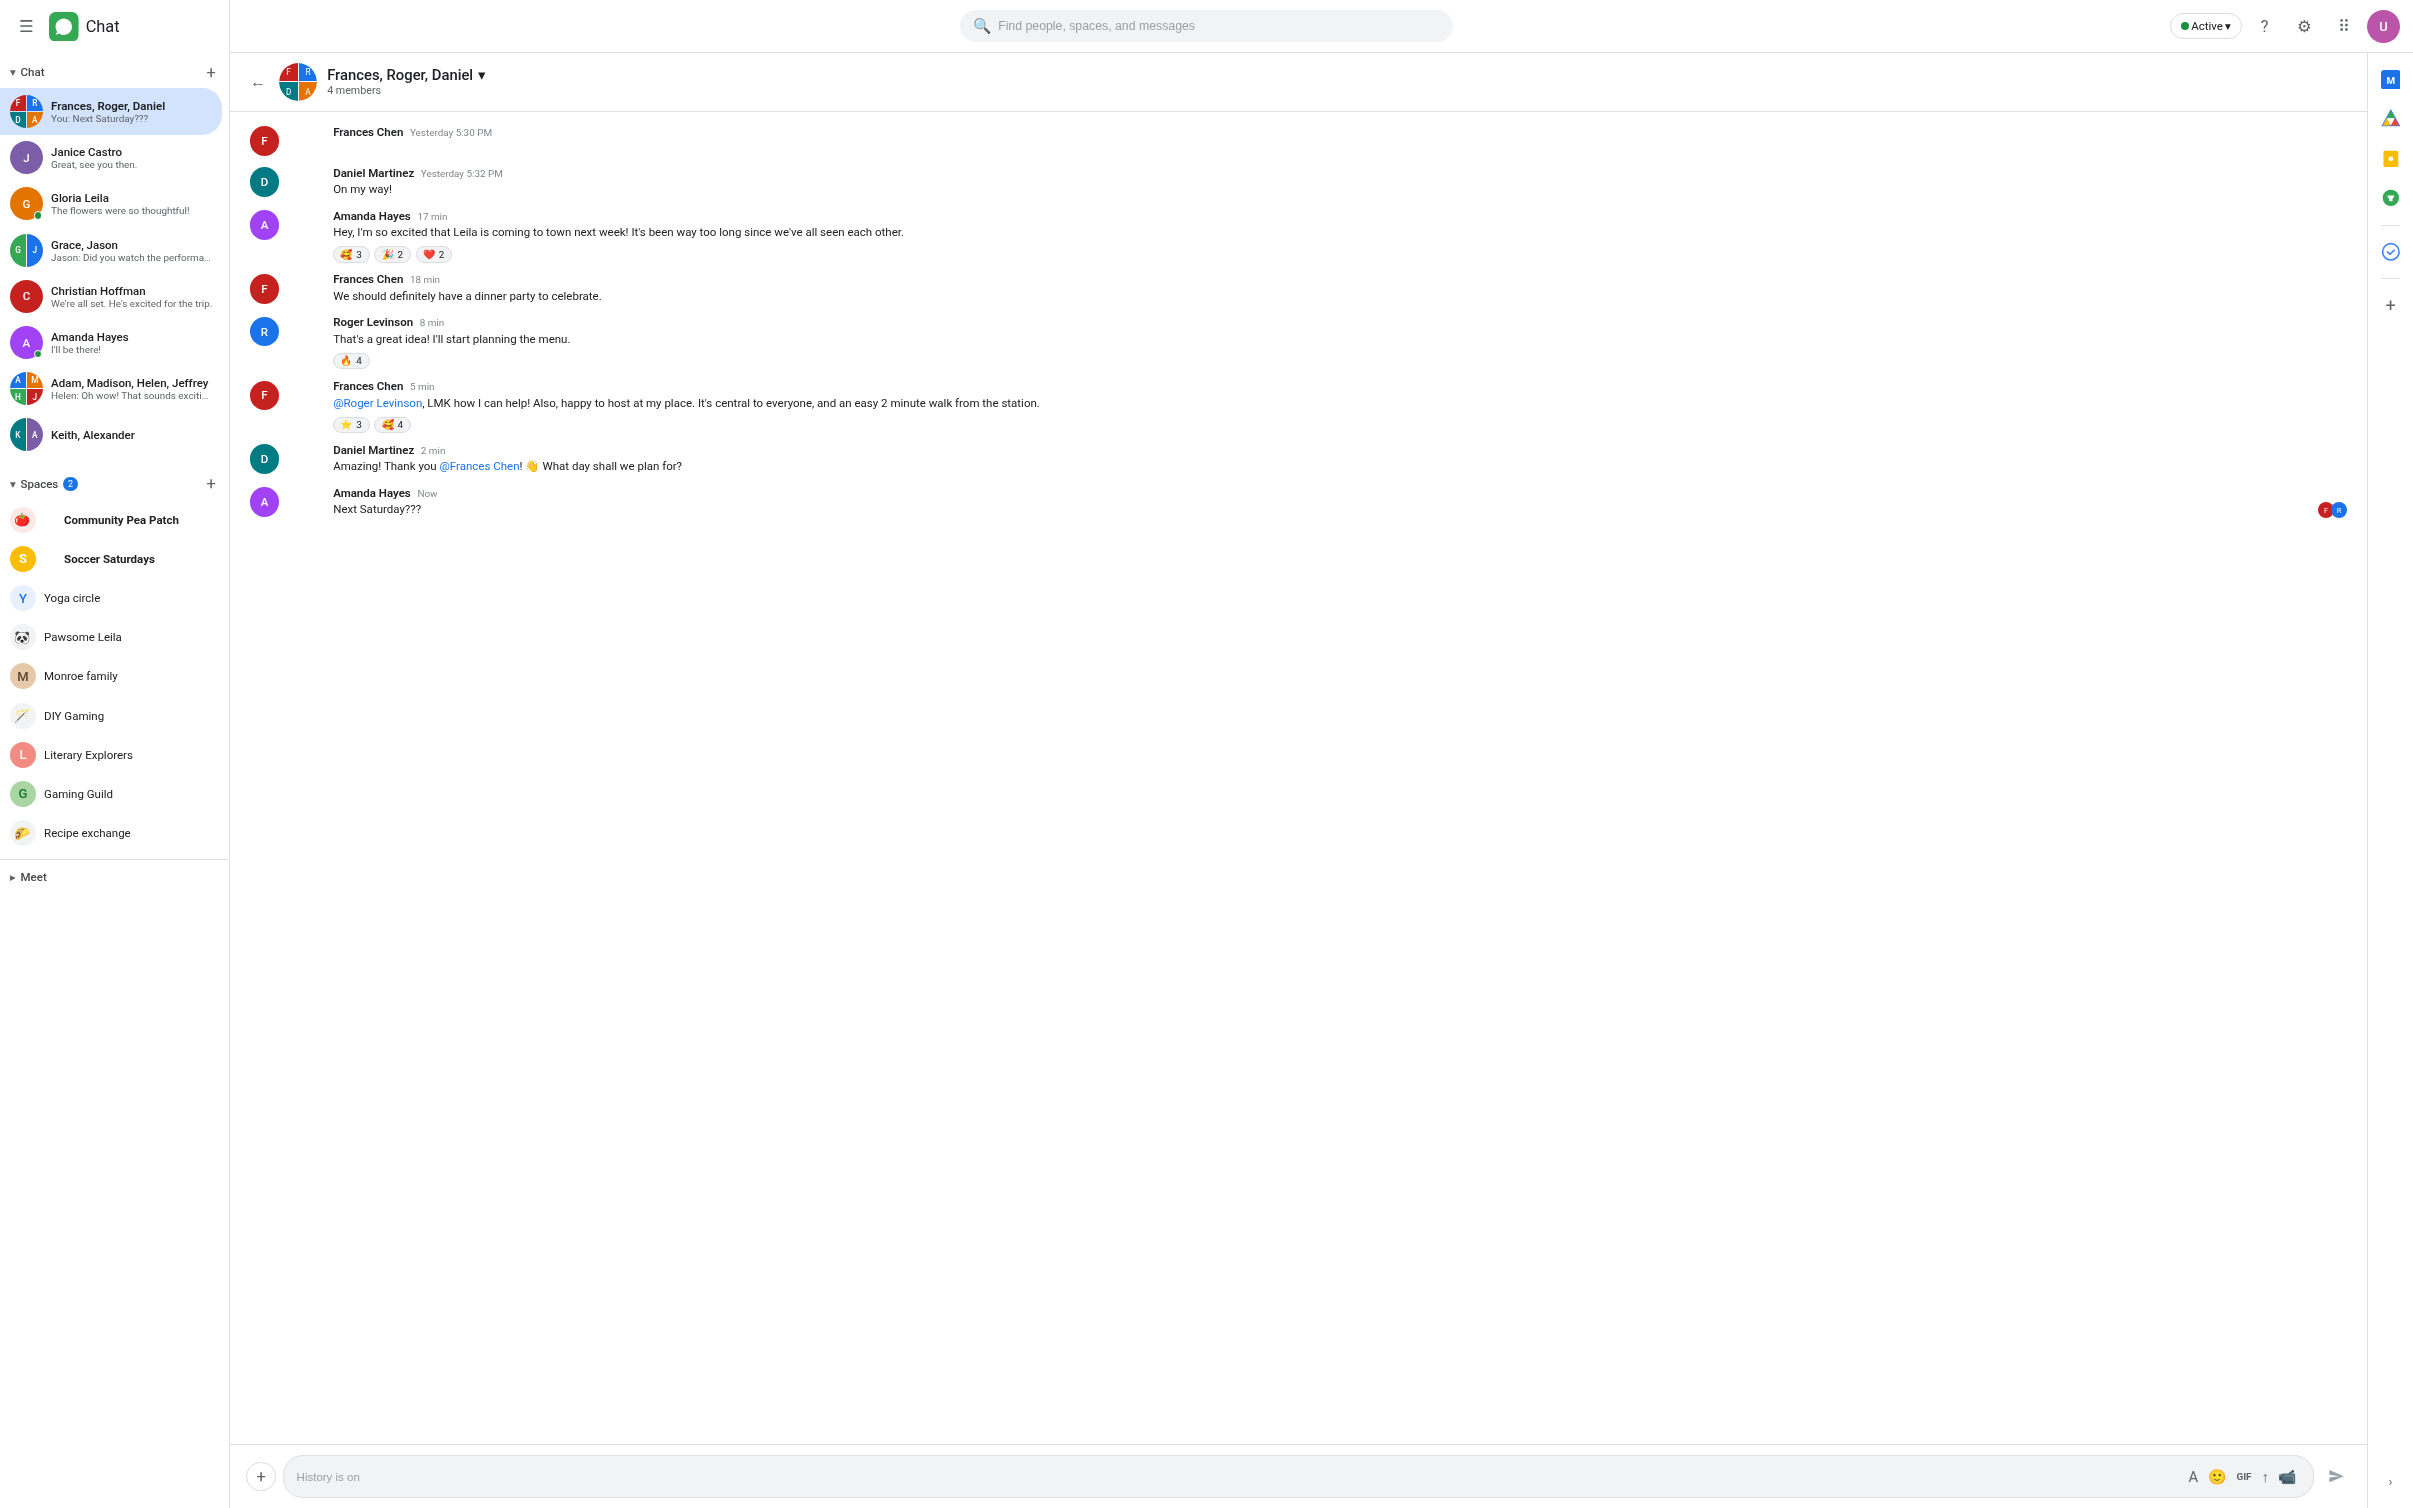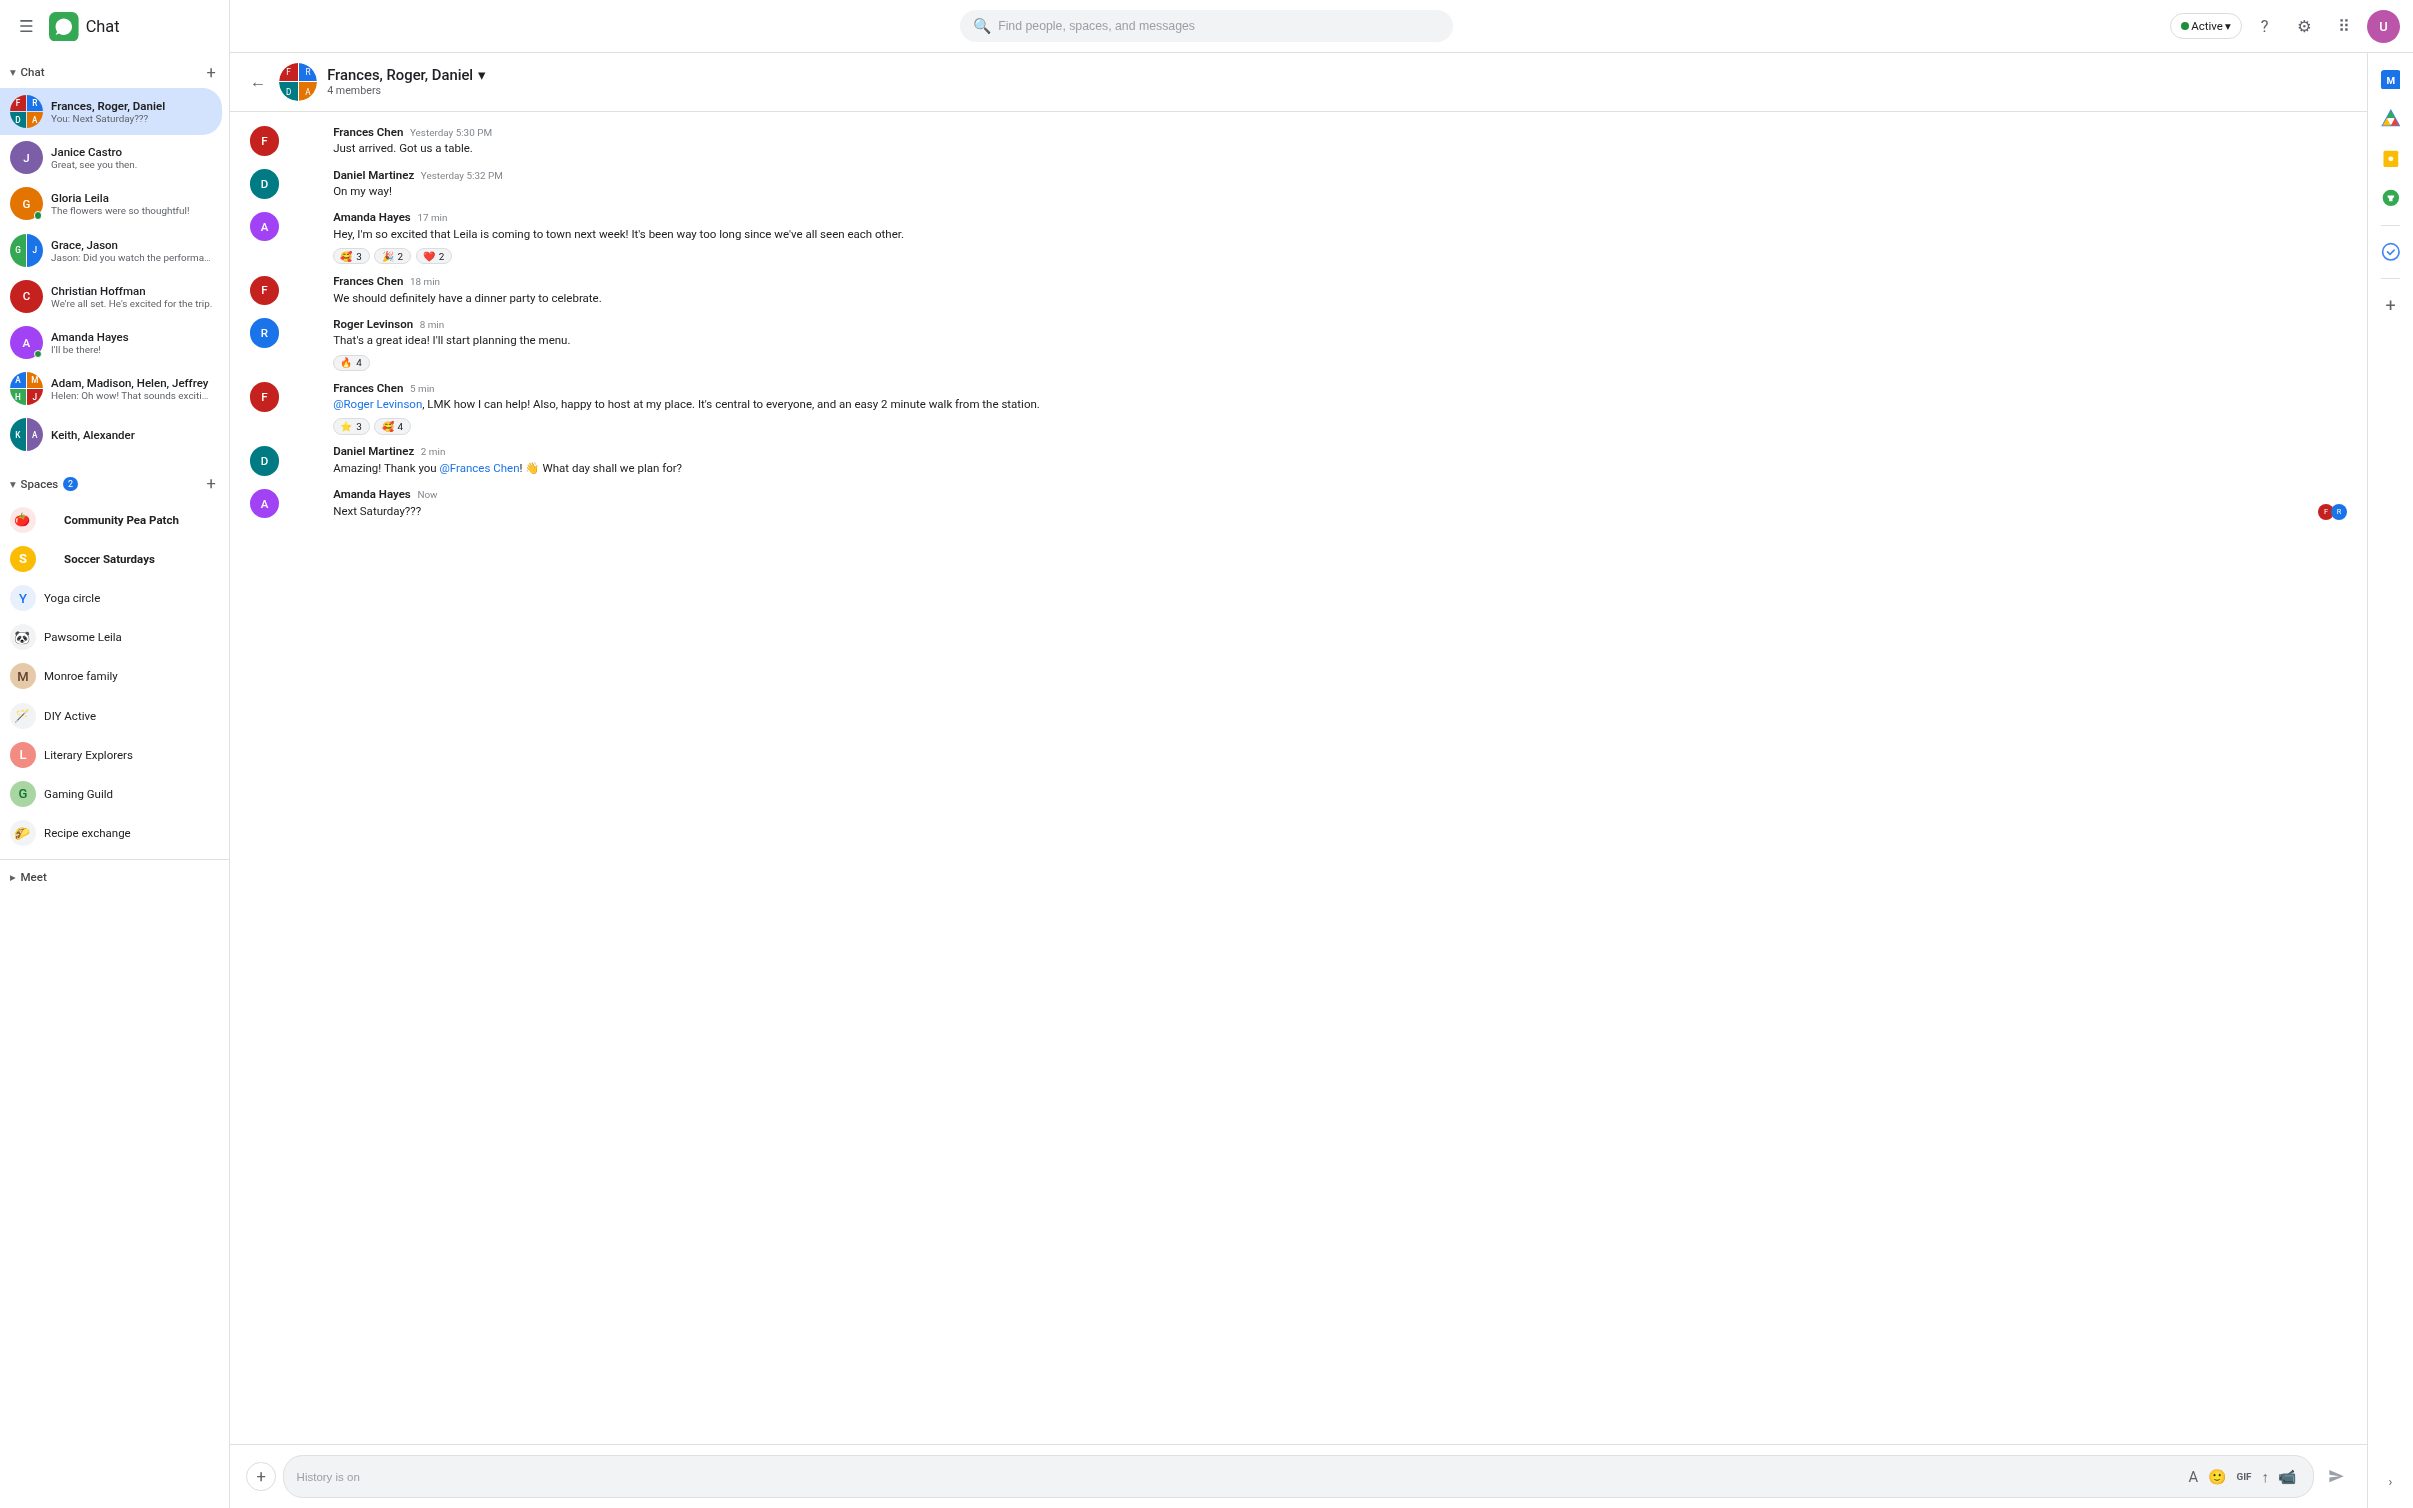--- a/index.html
+++ b/index.html
@@ -246,21 +246,21 @@
         <div class="space-item">
           <div class="space-icon" style="background:#f1f3f4;">🐼</div>
           <span class="space-name">Pawsome Leila</span>
         </div>
         <div class="space-item">
           <div class="space-icon" style="background:#e6c9a8; color:#5f4130; font-weight:500;">M</div>
           <span class="space-name">Monroe family</span>
         </div>
         <div class="space-item">
           <div class="space-icon" style="background:#f1f3f4;">🪄</div>
-          <span class="space-name">DIY Active</span>
+          <span class="space-name">DIY Gaming</span>
         </div>
         <div class="space-item">
           <div class="space-icon" style="background:#f28b82; color:white; font-weight:500;">L</div>
           <span class="space-name">Literary Explorers</span>
         </div>
         <div class="space-item">
           <div class="space-icon" style="background:#a8d5a2; color:#137333; font-weight:500;">G</div>
           <span class="space-name">Gaming Guild</span>
         </div>
         <div class="space-item">
@@ -330,21 +330,20 @@
 
           <div class="messages-area">
 
             <div class="message-group">
               <div class="msg-avatar" style="background:#c5221f;display:flex;align-items:center;justify-content:center;font-size:11.5px;color:white;font-weight:500;border-radius:50%;width:29.6px;height:29.6px;flex-shrink:0;">F</div>
               <div class="msg-body">
                 <div class="msg-header">
                   <span class="msg-sender">Frances Chen</span>
                   <span class="msg-time">Yesterday 5:30 PM</span>
                 </div>
-                <div class="msg-text">Just arrived.  Got us a table.</div>
               </div>
             </div>
 
             <div class="message-group">
               <div class="msg-avatar" style="background:#007b83;display:flex;align-items:center;justify-content:center;font-size:11.5px;color:white;font-weight:500;border-radius:50%;width:29.6px;height:29.6px;flex-shrink:0;">D</div>
               <div class="msg-body">
                 <div class="msg-header">
                   <span class="msg-sender">Daniel Martinez</span>
                   <span class="msg-time">Yesterday 5:32 PM</span>
                 </div>

